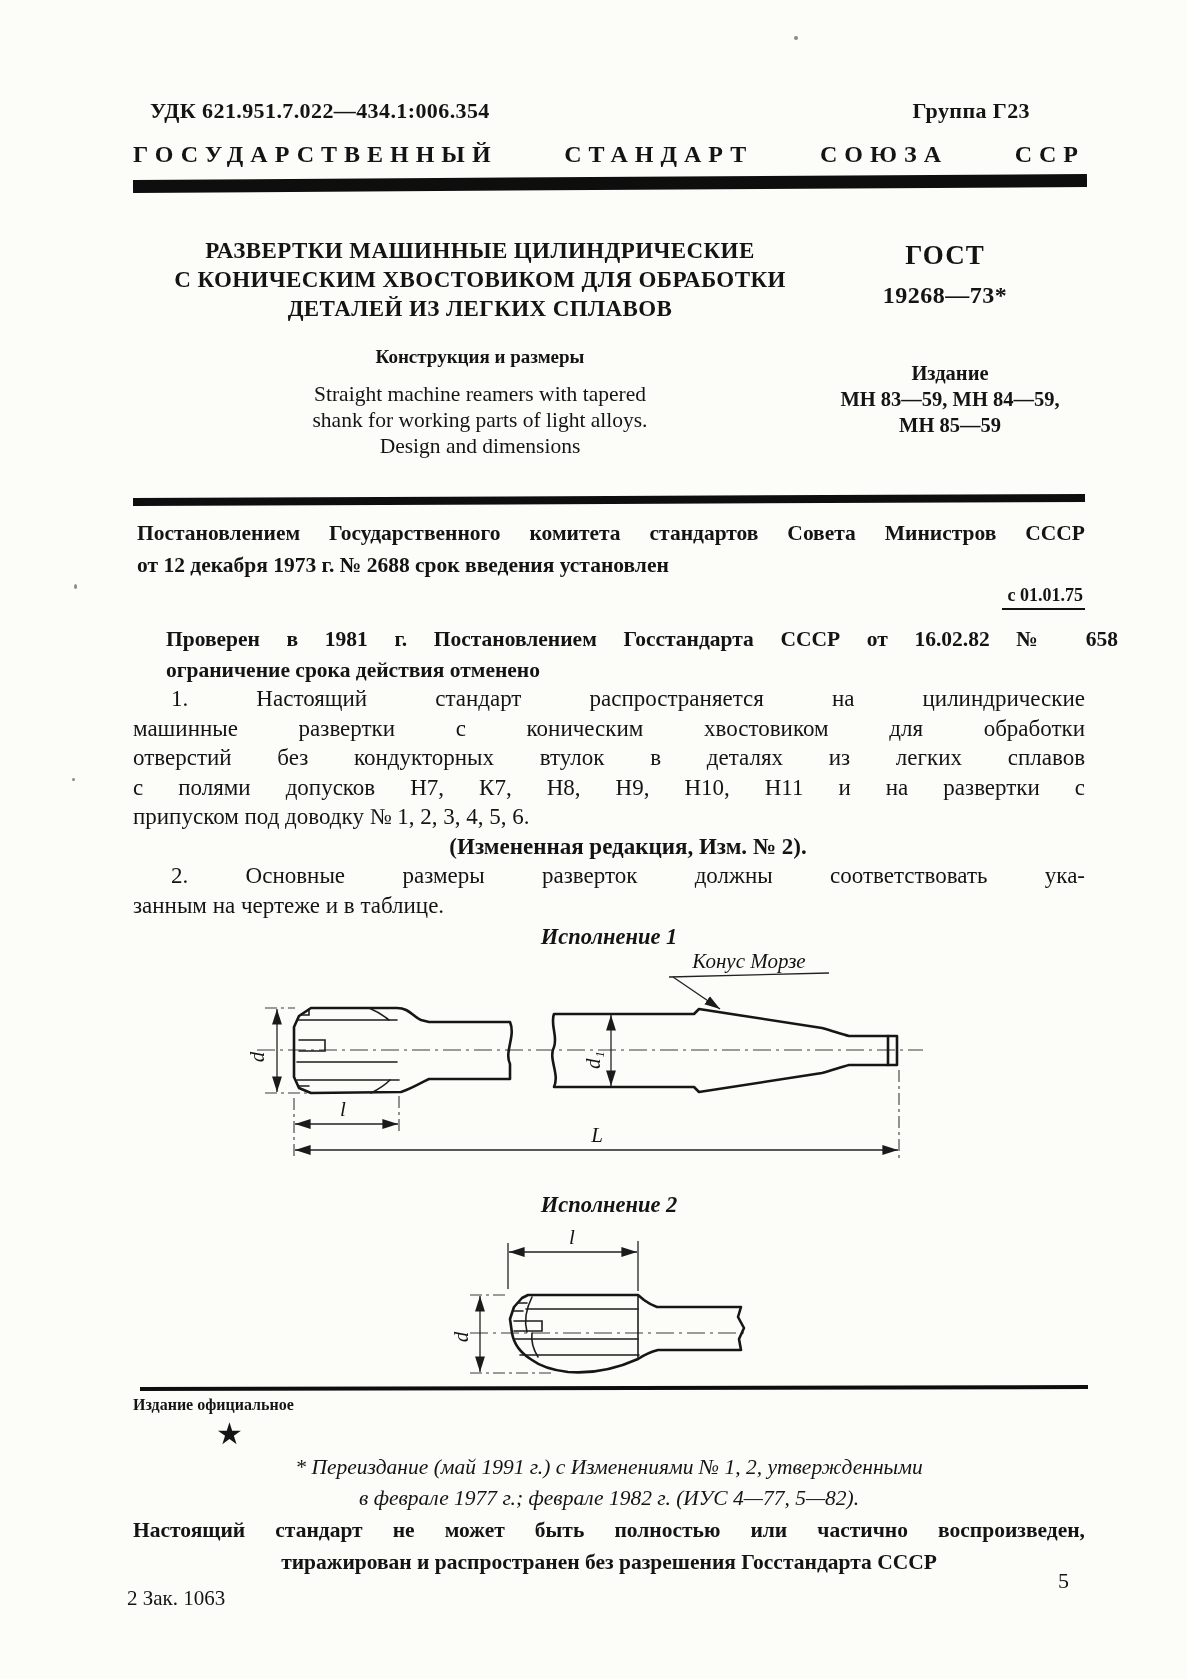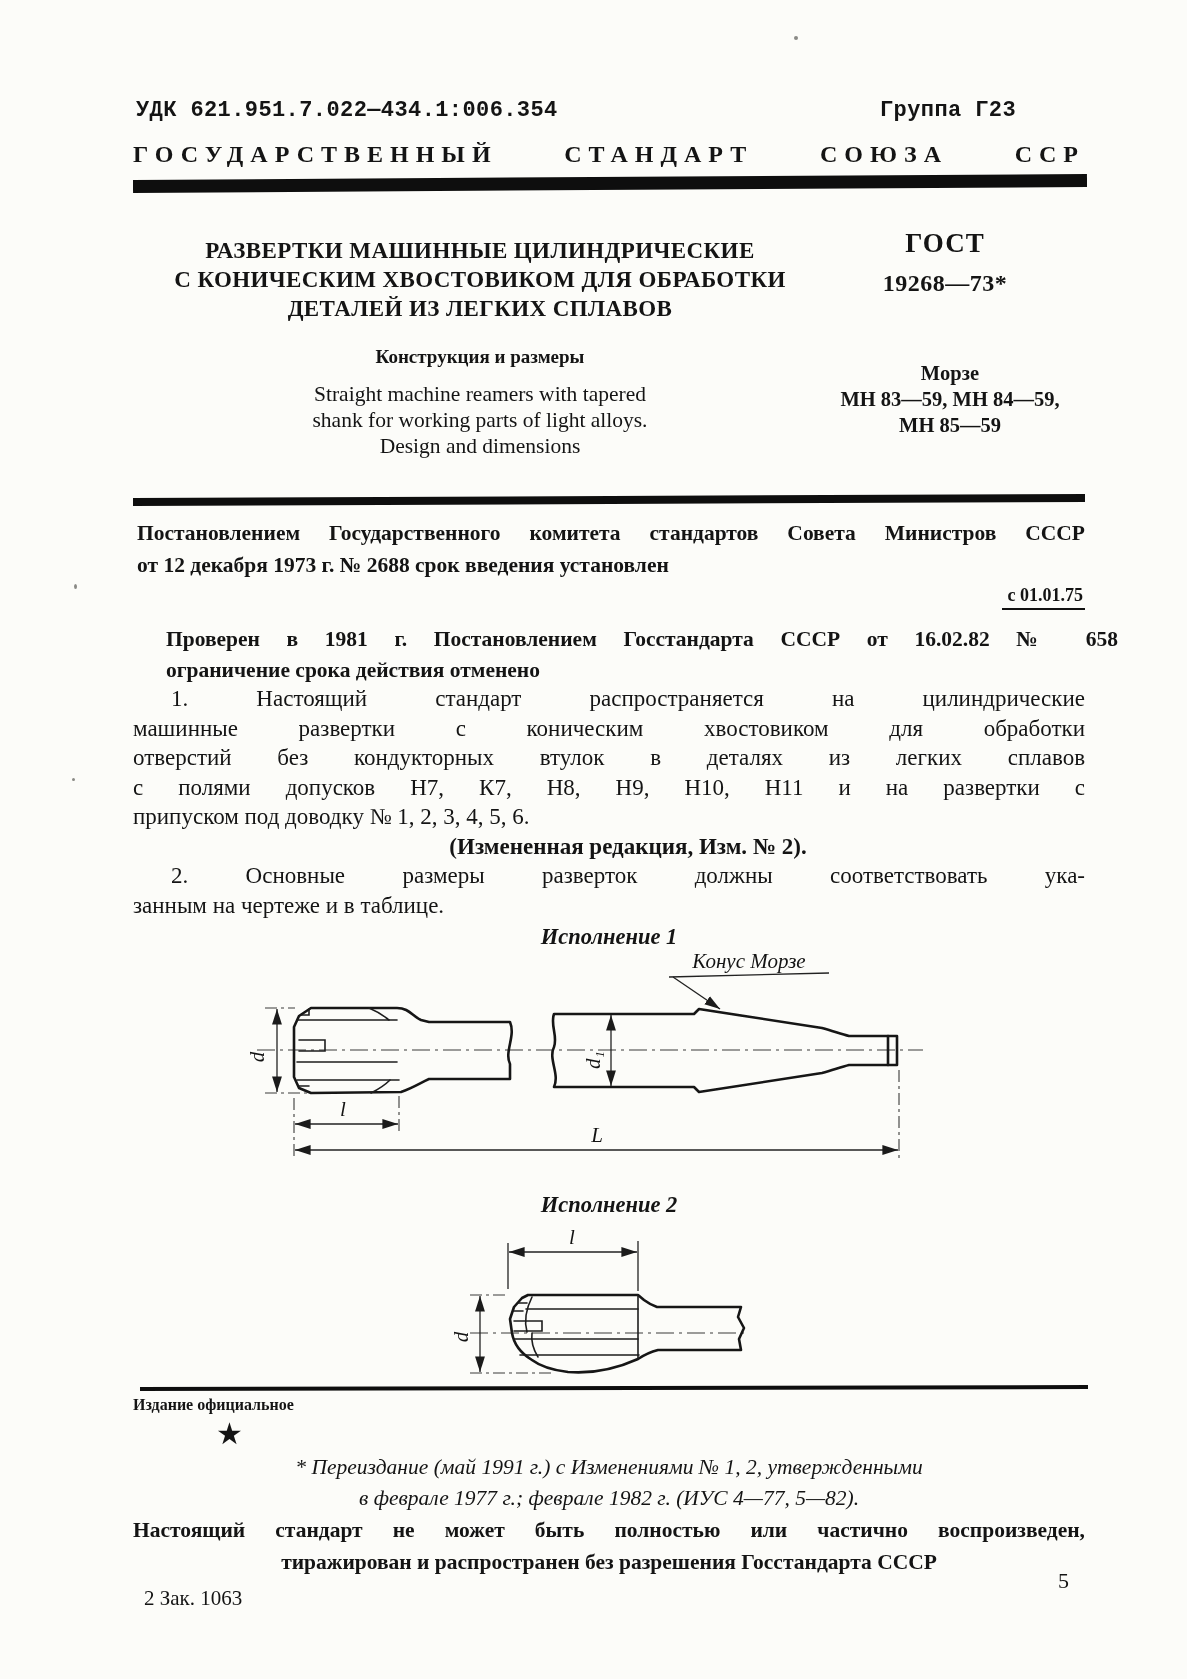--- a/index.html
+++ b/index.html
@@ -8,30 +8,30 @@
     background:#fcfcf9; color:#141414; overflow:hidden;
     font-family:"Liberation Serif","DejaVu Serif",serif;
   }
   .abs{position:absolute;}
   .b{font-weight:bold;}
   .it{font-style:italic;}
   .ctr{text-align:center;}
   .jlast{text-align:justify; text-align-last:justify;}
   .bar{background:#0e0e0e;}
   
-  .udk-row{left:136px; top:98px; width:952px; display:flex; justify-content:space-between;
-           font-size:22px; font-weight:bold; letter-spacing:.4px;font-family:Liberation Mono, monospace;}
+  .udk-row{left:150px; top:98px; width:952px; display:flex; justify-content:space-between;
+           font-size:22px; font-weight:bold; letter-spacing:.4px;}
   .udk-row .grp{padding-right:72px;}
   .gos{left:133px; top:141px; width:952px; font-size:24px; font-weight:bold;
        letter-spacing:7px; white-space:nowrap;}
   .bar1{left:133px; top:177px; width:954px; height:13px; transform:rotate(-.35deg);}
   
   .title-left{left:150px; top:236px; width:660px; font-size:23px; font-weight:bold;
               line-height:29px; letter-spacing:.4px;}
-  .gost-blk{left:815px; top:228px; width:260px; font-weight:bold;}
+  .gost-blk{left:815px; top:240px; width:260px; font-weight:bold;}
   .gost-blk .g1{font-size:27px; letter-spacing:1px;}
   .gost-blk .g2{font-size:24px; margin-top:11px; letter-spacing:.5px;}
   .konstr{left:150px; top:346px; width:660px; font-size:19px; font-weight:bold;}
   .eng{left:150px; top:381px; width:660px; font-size:21.5px; line-height:26px;}
   .vzamen{left:815px; top:360px; width:270px; font-size:20.5px; font-weight:bold; line-height:26px;}
   .bar2{left:133px; top:496px; width:952px; height:8px; transform:rotate(-.25deg);}
   
   .decree{left:137px; top:517px; width:948px; font-size:21.5px; font-weight:bold; line-height:32px;}
   .effective{left:133px; top:585px; width:952px; text-align:right; font-size:18px; font-weight:bold;}
   .effective span{border-bottom:2.5px solid #111; padding:0 2px 2px 6px; display:inline-block;}
@@ -46,21 +46,21 @@
   .t{fill:none; stroke:#1d1d1d; stroke-width:1.6; stroke-linecap:round;}
   .dl{fill:none; stroke:#222; stroke-width:1.3;}
   .cl{fill:none; stroke:#3a3a3a; stroke-width:1.1; stroke-dasharray:18 5 3 5;}
   .ext{fill:none; stroke:#3a3a3a; stroke-width:1.1; stroke-dasharray:12 4 3 4;}
   
   .frule{left:140px; top:1386px; width:948px; height:3.5px; transform:rotate(-.12deg);}
   .official{left:133px; top:1396px; font-size:16px; font-weight:bold;}
   .star{left:216px; top:1416px; font-size:30px;}
   .reissue{left:133px; top:1452px; width:952px; font-size:21.5px; font-style:italic; line-height:31px;}
   .copyright{left:133px; top:1514px; width:952px; font-size:21.5px; font-weight:bold; line-height:32px;}
-  .zak{left:144px; top:1586px; font-size:21px;}
+  .zak{left:127px; top:1586px; font-size:21px;}
   .pagenum{left:1058px; top:1568px; font-size:22px;}
   .speck{position:absolute; background:#8a8a86; border-radius:50%;}
 </style>
 </head>
 <body>
 
 <div class="page">
 
   <div class="abs udk-row">
     <span>УДК 621.951.7.022—434.1:006.354</span>
@@ -78,21 +78,21 @@
     <div class="g1">ГОСТ</div>
     <div class="g2">19268—73*</div>
   </div>
   <div class="abs konstr ctr">Конструкция и размеры</div>
   <div class="abs eng ctr">
     <div>Straight machine reamers with tapered</div>
     <div>shank for working parts of light alloys.</div>
     <div>Design and dimensions</div>
   </div>
   <div class="abs vzamen ctr">
-    <div>Морзе</div>
+    <div>Издание</div>
     <div>МН 83—59, МН 84—59,</div>
     <div>МН 85—59</div>
   </div>
   <div class="abs bar bar2"></div>
 
   <div class="abs decree">
     <div class="jlast">Постановлением Государственного комитета стандартов Совета Министров СССР</div>
     <div>от 12 декабря 1973 г. № 2688 срок введения установлен</div>
   </div>
   <div class="abs effective">

